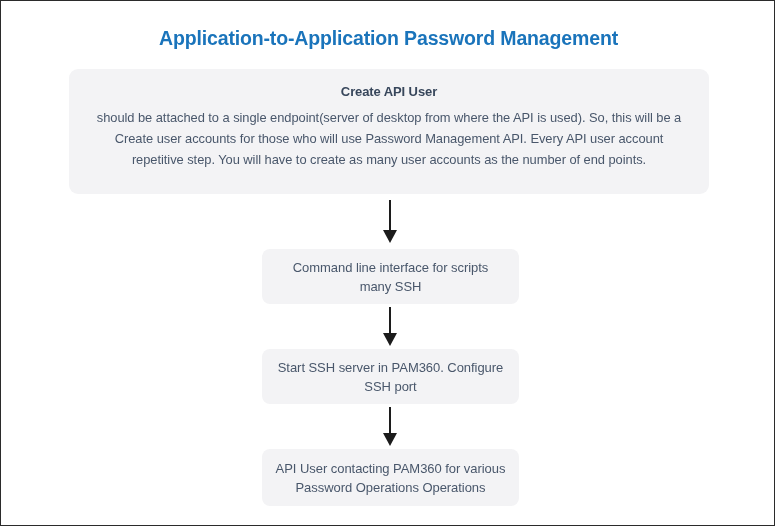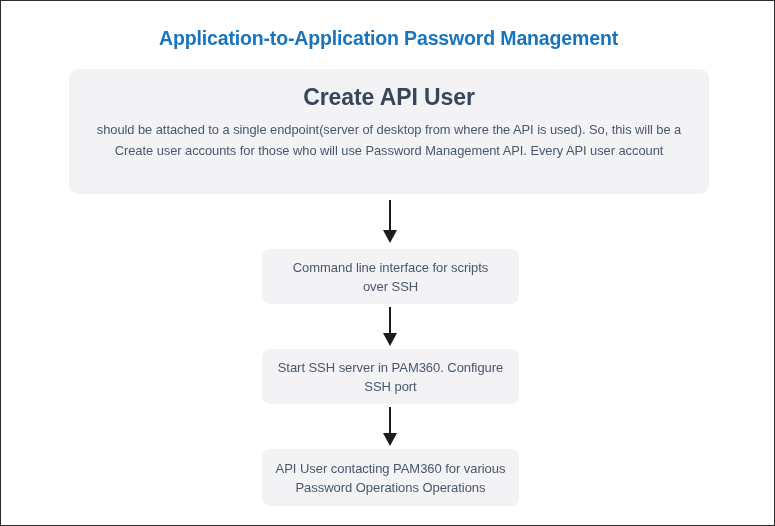--- a/index.html
+++ b/index.html
@@ -43,21 +43,21 @@
     top: 68px;
     width: 640px;
     height: 125px;
     box-sizing: border-box;
     background: #f3f3f5;
     border-radius: 9px;
     padding-top: 15px;
   }
   .hero-heading {
     text-align: center;
-    font-size: 23px;
+    font-size: 13px;
     font-weight: bold;
     color: #37465b;
     letter-spacing: -0.1px;
     margin-bottom: 9px;
   }
   .hero-body {
     font-size: 12.9px;
     line-height: 20.8px;
     color: #49576b;
     text-align: center;
@@ -135,32 +135,33 @@
 
 <div class="page">
 
   <div class="page-title">Application-to-Application Password Management</div>
 
   <div class="hero-panel">
     <div class="hero-heading">Create API User</div>
     <div class="hero-body">
       <span class="ln">should be attached to a single endpoint(server of desktop from where the API is used). So, this will be a</span>
       <span class="ln">Create user accounts for those who will use Password Management API. Every API user account</span>
+      <span class="ln">repetitive step. You will have to create as many user accounts as the number of end points.</span>
     </div>
   </div>
 
   <div class="arrow arrow-1">
     <span class="shaft"></span>
     <span class="head"></span>
   </div>
 
   <div class="step-box step-1">
     <div class="step-text">
       <span class="ln">Command line interface for scripts</span>
-      <span class="ln">over SSH</span>
+      <span class="ln">many SSH</span>
     </div>
   </div>
 
   <div class="arrow arrow-2">
     <span class="shaft"></span>
     <span class="head"></span>
   </div>
 
   <div class="step-box step-2">
     <div class="step-text">

